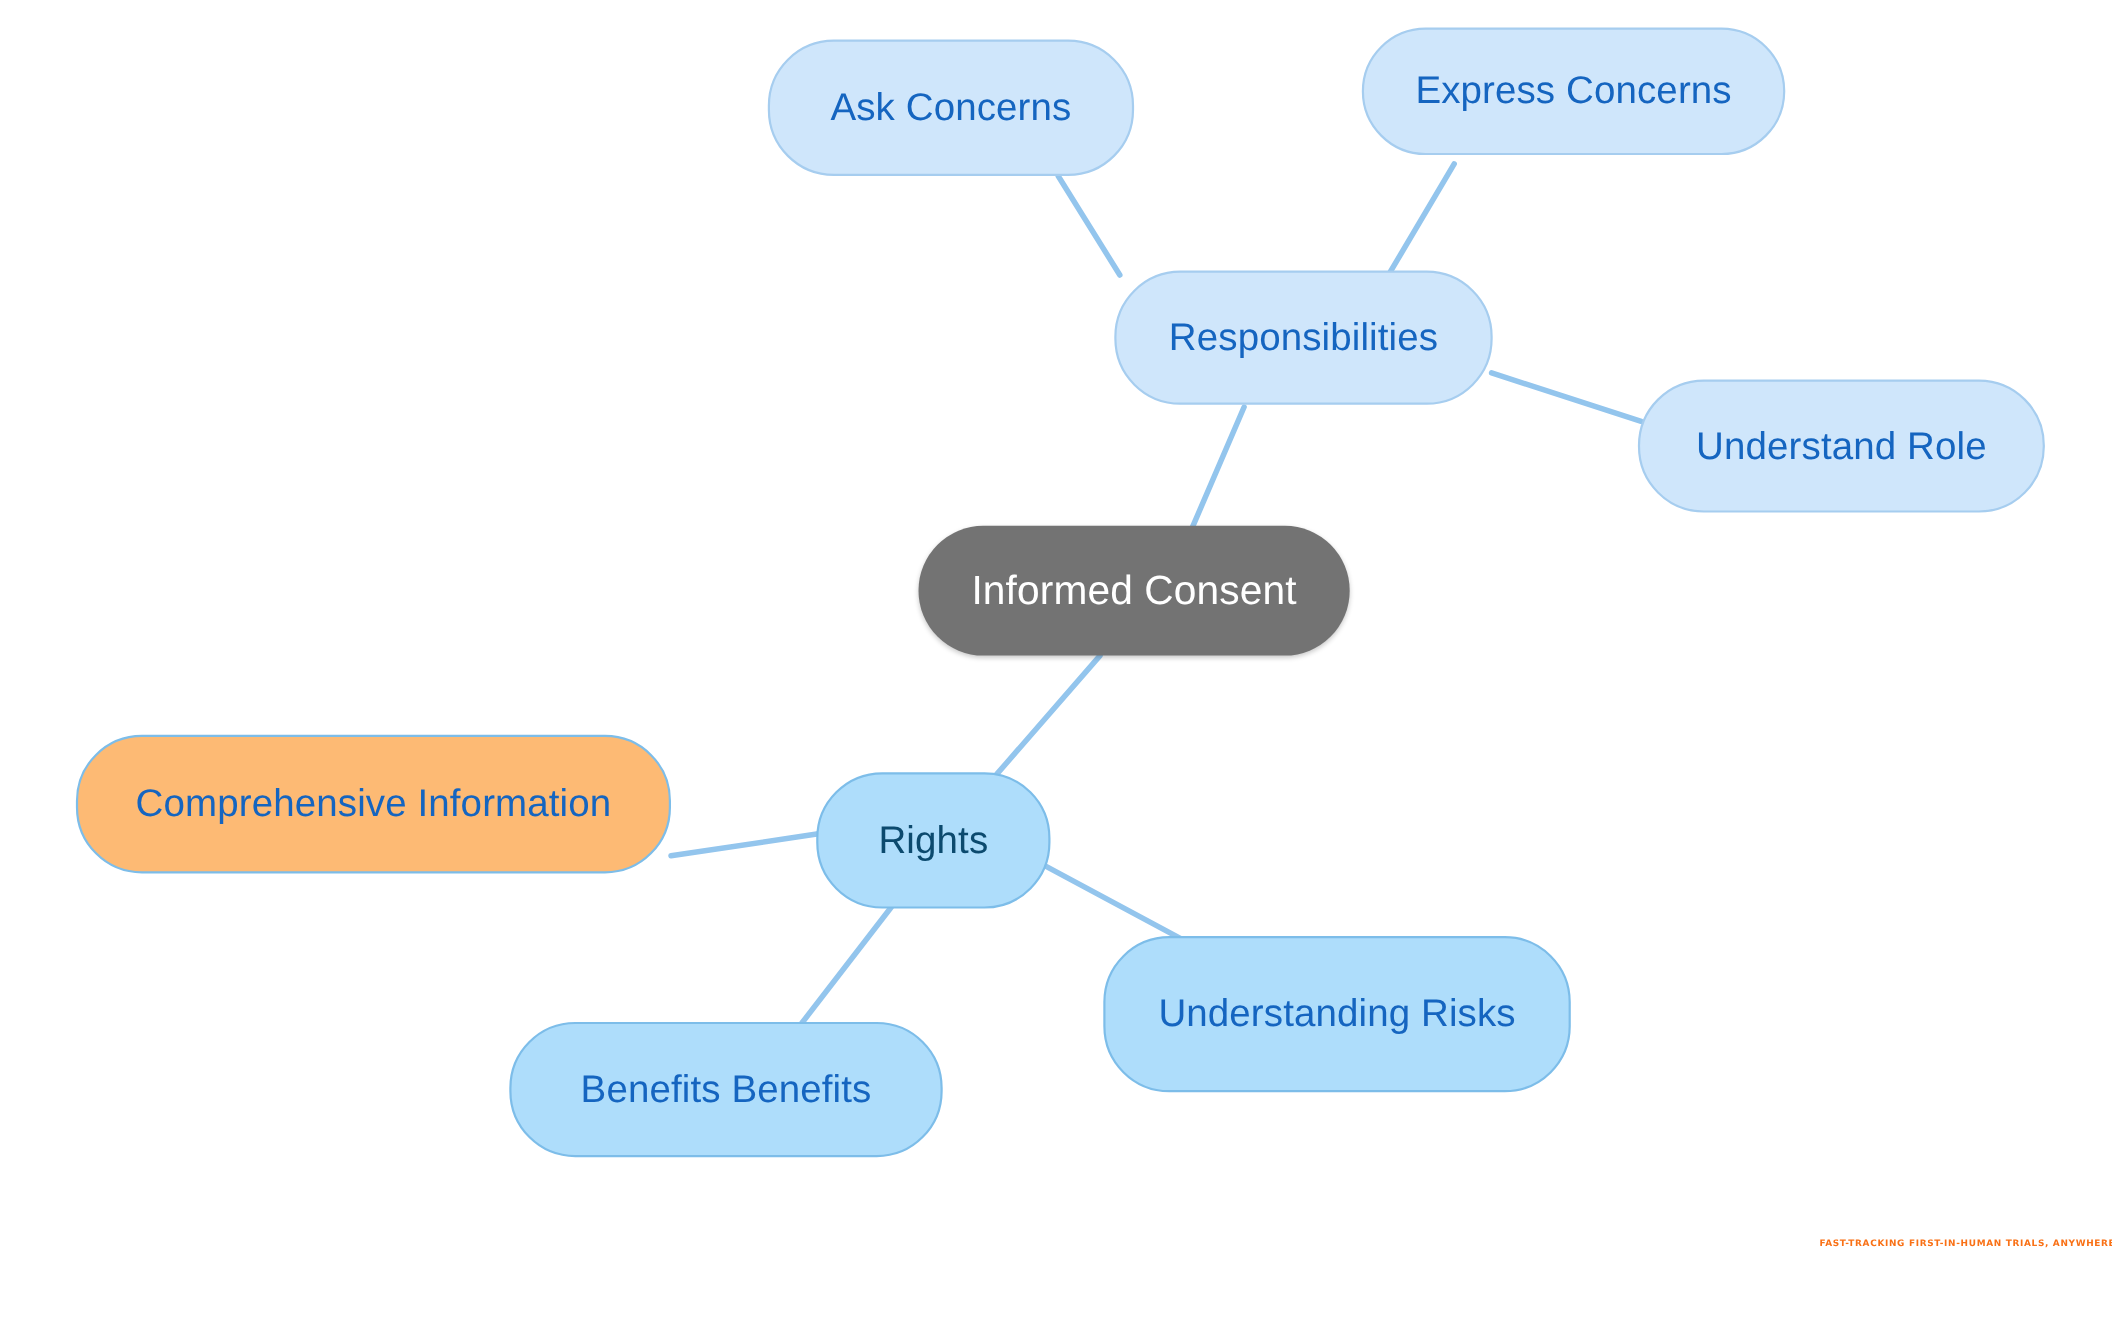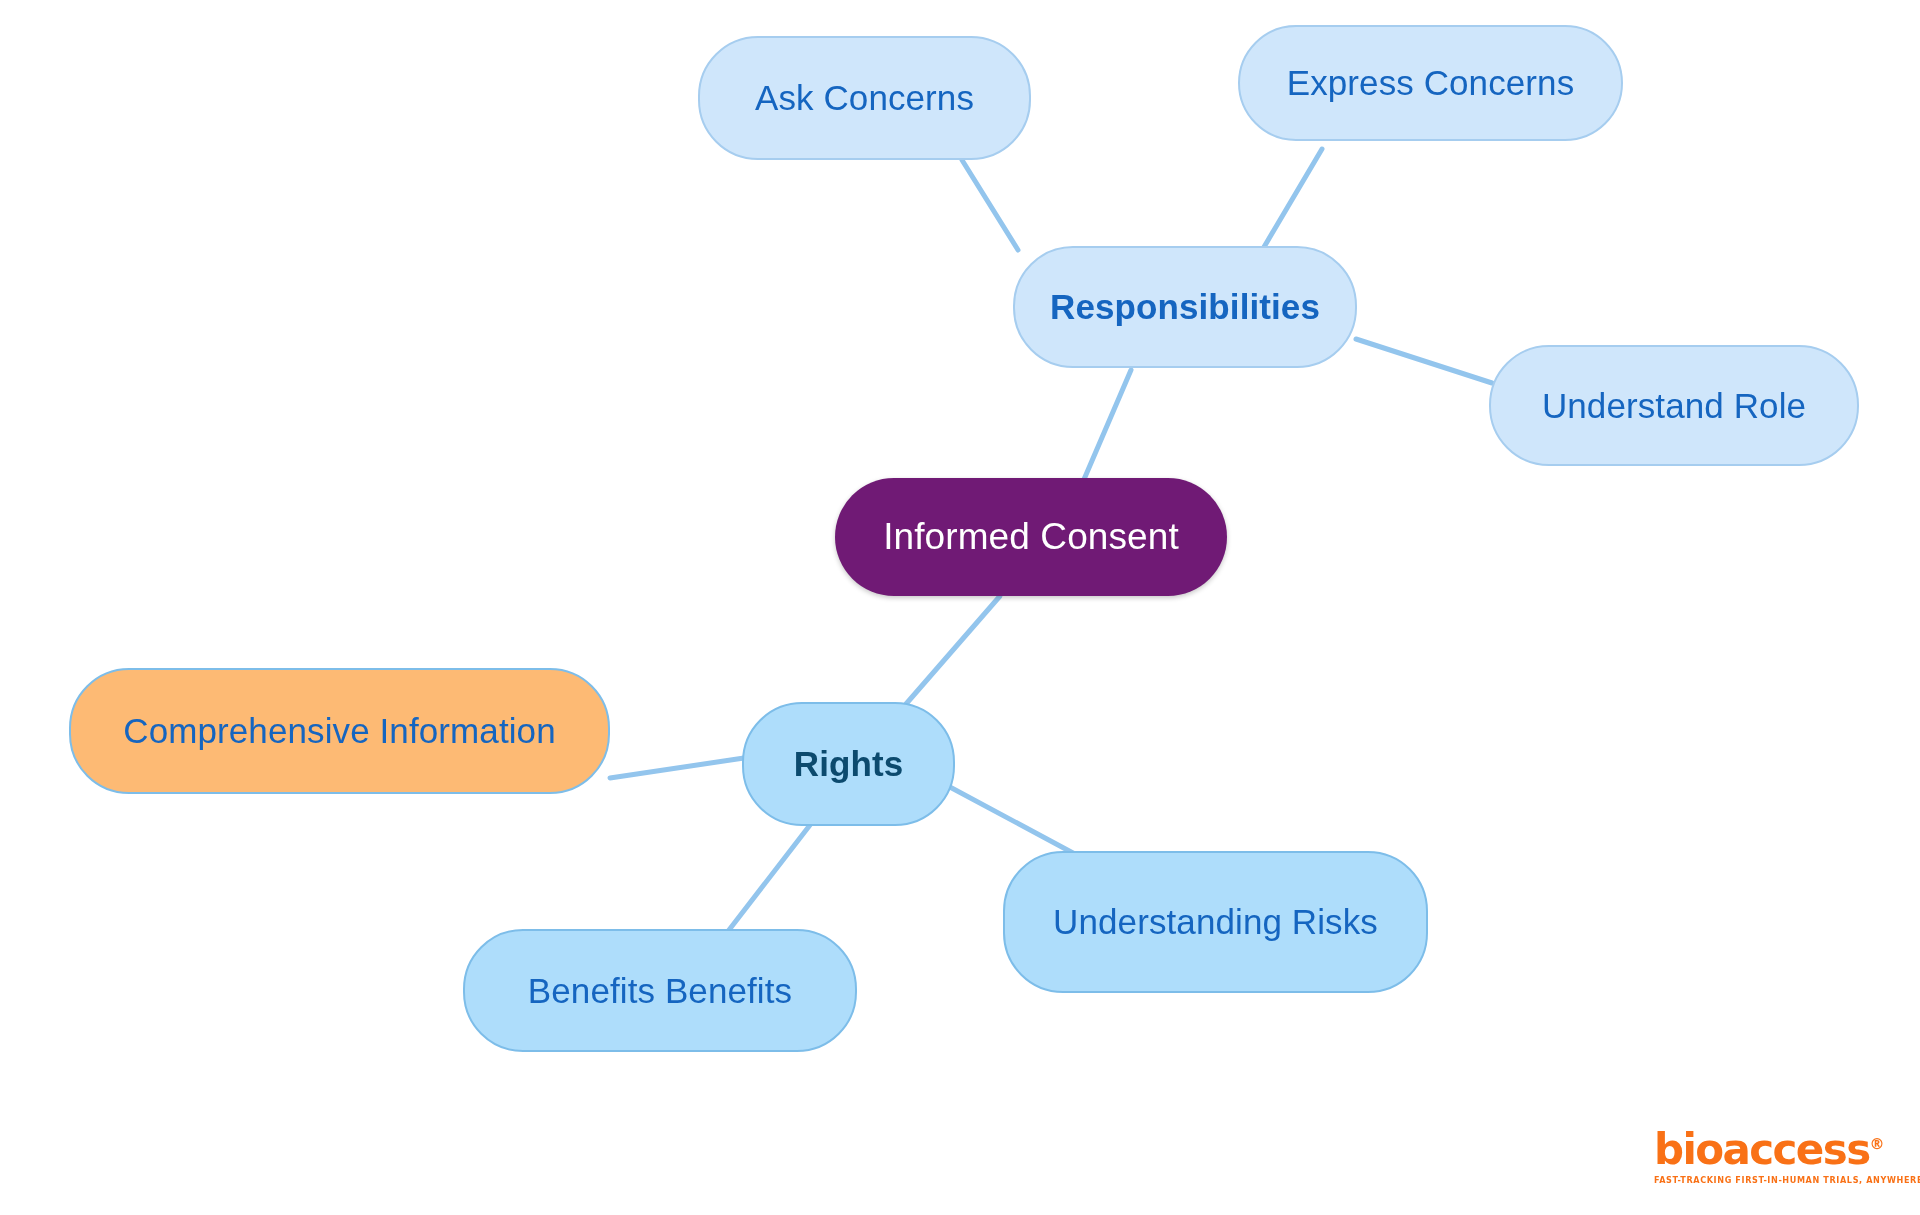--- a/index.html
+++ b/index.html
@@ -44,21 +44,21 @@
     font-size: 37px;
     font-weight: 400;
     box-shadow: 0 2px 5px rgba(0,0,0,0.22);
   }
   .node-branch {
     background: #cfe6fb;
     border: 2px solid #a6cdef;
     color: #1565c0;
     border-radius: 60px;
     font-size: 35px;
-    font-weight: 700;
+    font-weight: 400;
     align-items: center;
   }
   .node-leaf {
     background: #cfe6fb;
     border: 2px solid #a6cdef;
     color: #1565c0;
     border-radius: 60px;
     font-size: 35px;
     font-weight: 400;
   }
@@ -114,21 +114,21 @@
         <line x1="1018" y1="250" x2="962" y2="160" stroke="#93c5ed" stroke-width="5" stroke-linecap="round"></line>
         <line x1="1264" y1="247" x2="1322" y2="149" stroke="#93c5ed" stroke-width="5" stroke-linecap="round"></line>
         <line x1="1356" y1="339" x2="1492" y2="383" stroke="#93c5ed" stroke-width="5" stroke-linecap="round"></line>
         <line x1="744" y1="758" x2="610" y2="778" stroke="#93c5ed" stroke-width="5" stroke-linecap="round"></line>
         <line x1="948" y1="786" x2="1073" y2="853" stroke="#93c5ed" stroke-width="5" stroke-linecap="round"></line>
         <line x1="810" y1="825" x2="729" y2="930" stroke="#93c5ed" stroke-width="5" stroke-linecap="round"></line>
       </g>
   </svg>
 
   <div id="node-layer">
-      <div class="node node-root" style="left: 835px; top: 478px; width: 392px; height: 118px; background: #701a75; color: rgb(255, 255, 255);">
+      <div class="node node-root" style="left: 835px; top: 478px; width: 392px; height: 118px; background: #737373; color: rgb(255, 255, 255);">
         <span>Informed Consent</span>
       </div>
       <div class="node node-branch" style="left: 1013px; top: 246px; width: 344px; height: 122px; background: rgb(207, 230, 251); border-color: rgb(166, 205, 239); color: rgb(21, 101, 192);">
         <span>Responsibilities</span>
       </div>
       <div class="node node-leaf" style="left: 698px; top: 36px; width: 333px; height: 124px; background: rgb(207, 230, 251); border-color: rgb(166, 205, 239); color: rgb(21, 101, 192);">
         <span>Ask Concerns</span>
       </div>
       <div class="node node-leaf" style="left: 1238px; top: 25px; width: 385px; height: 116px; background: rgb(207, 230, 251); border-color: rgb(166, 205, 239); color: rgb(21, 101, 192);">
         <span>Express Concerns</span>
@@ -144,17 +144,16 @@
       </div>
       <div class="node node-leaf" style="left: 1003px; top: 851px; width: 425px; height: 142px; background: rgb(174, 221, 251); border-color: rgb(125, 189, 233); color: rgb(21, 101, 192);">
         <span>Understanding Risks</span>
       </div>
       <div class="node node-leaf" style="left: 463px; top: 929px; width: 394px; height: 123px; background: rgb(174, 221, 251); border-color: rgb(125, 189, 233); color: rgb(21, 101, 192);">
         <span>Benefits Benefits</span>
       </div>
     </div>
 
   <div id="logo">
-    <div id="logo-word"><span>bioaccess</span><span id="logo-reg">®</span></div>
     <div id="logo-tag">FAST-TRACKING FIRST-IN-HUMAN TRIALS, ANYWHERE</div>
   </div>
 
 </div>
 
 </body></html>

